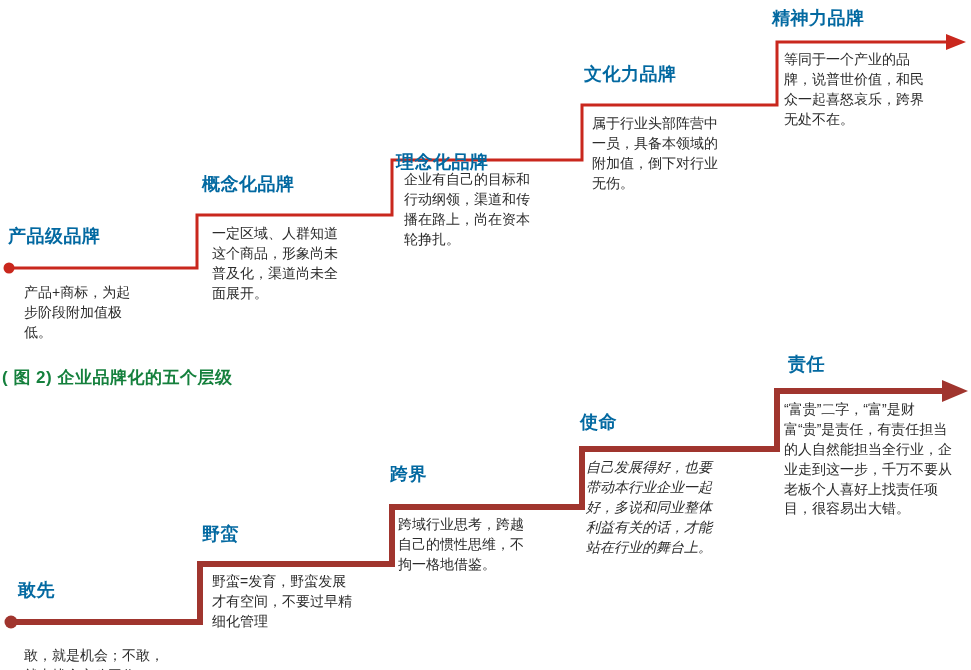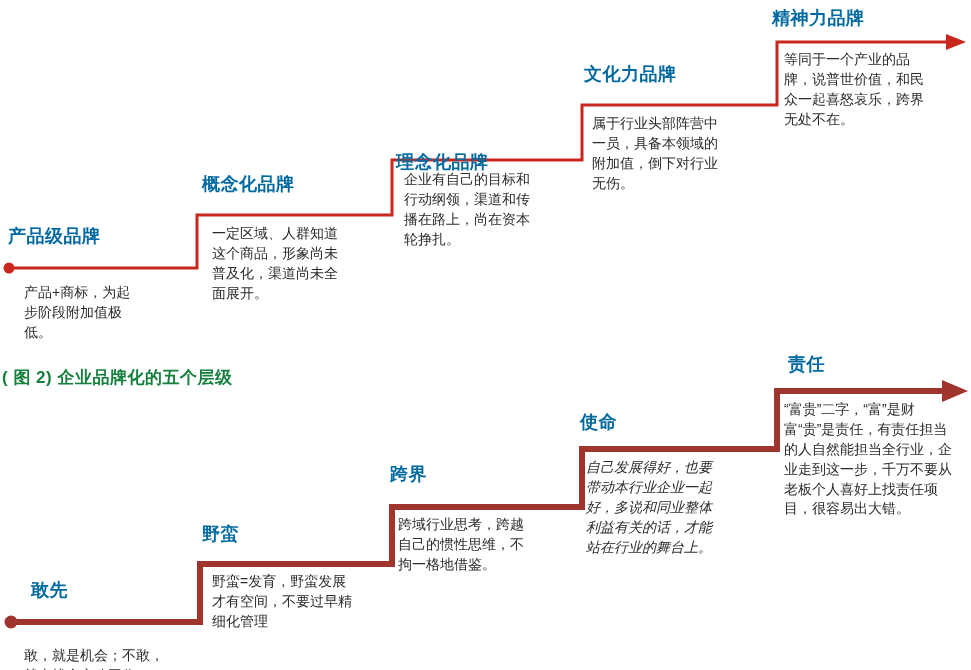--- a/index.html
+++ b/index.html
@@ -50,21 +50,21 @@
   .b2-t { left: 202px; top: 172px; }
   .b2-d { left: 212px; top: 224px; width: 134px; }
   .b3-t { left: 396px; top: 118px; margin-top: 32px; }
   .b3-d { left: 404px; top: 170px; width: 134px; }
   .b4-t { left: 584px; top: 62px;  }
   .b4-d { left: 592px; top: 114px; width: 134px; }
   .b5-t { left: 772px; top: 6px;   }
   .b5-d { left: 784px; top: 50px;  width: 152px; }
 
   
-  .s1-t { left: 18px;  top: 578px; margin-left: 13px; }
+  .s1-t { left: 18px;  top: 578px; }
   .s1-d { left: 8px;   top: 646px; width: 152px; margin-left: 16px; }
   .s2-t { left: 202px; top: 522px; }
   .s2-d { left: 212px; top: 572px; width: 144px; }
   .s3-t { left: 390px; top: 462px; }
   .s3-d { left: 398px; top: 515px; width: 134px; }
   .s4-t { left: 580px; top: 410px; }
   .s4-d { left: 586px; top: 458px; width: 134px; font-style: italic; }
   .s5-t { left: 788px; top: 352px; }
   .s5-d { left: 784px; top: 400px; width: 168px; }
 </style>

